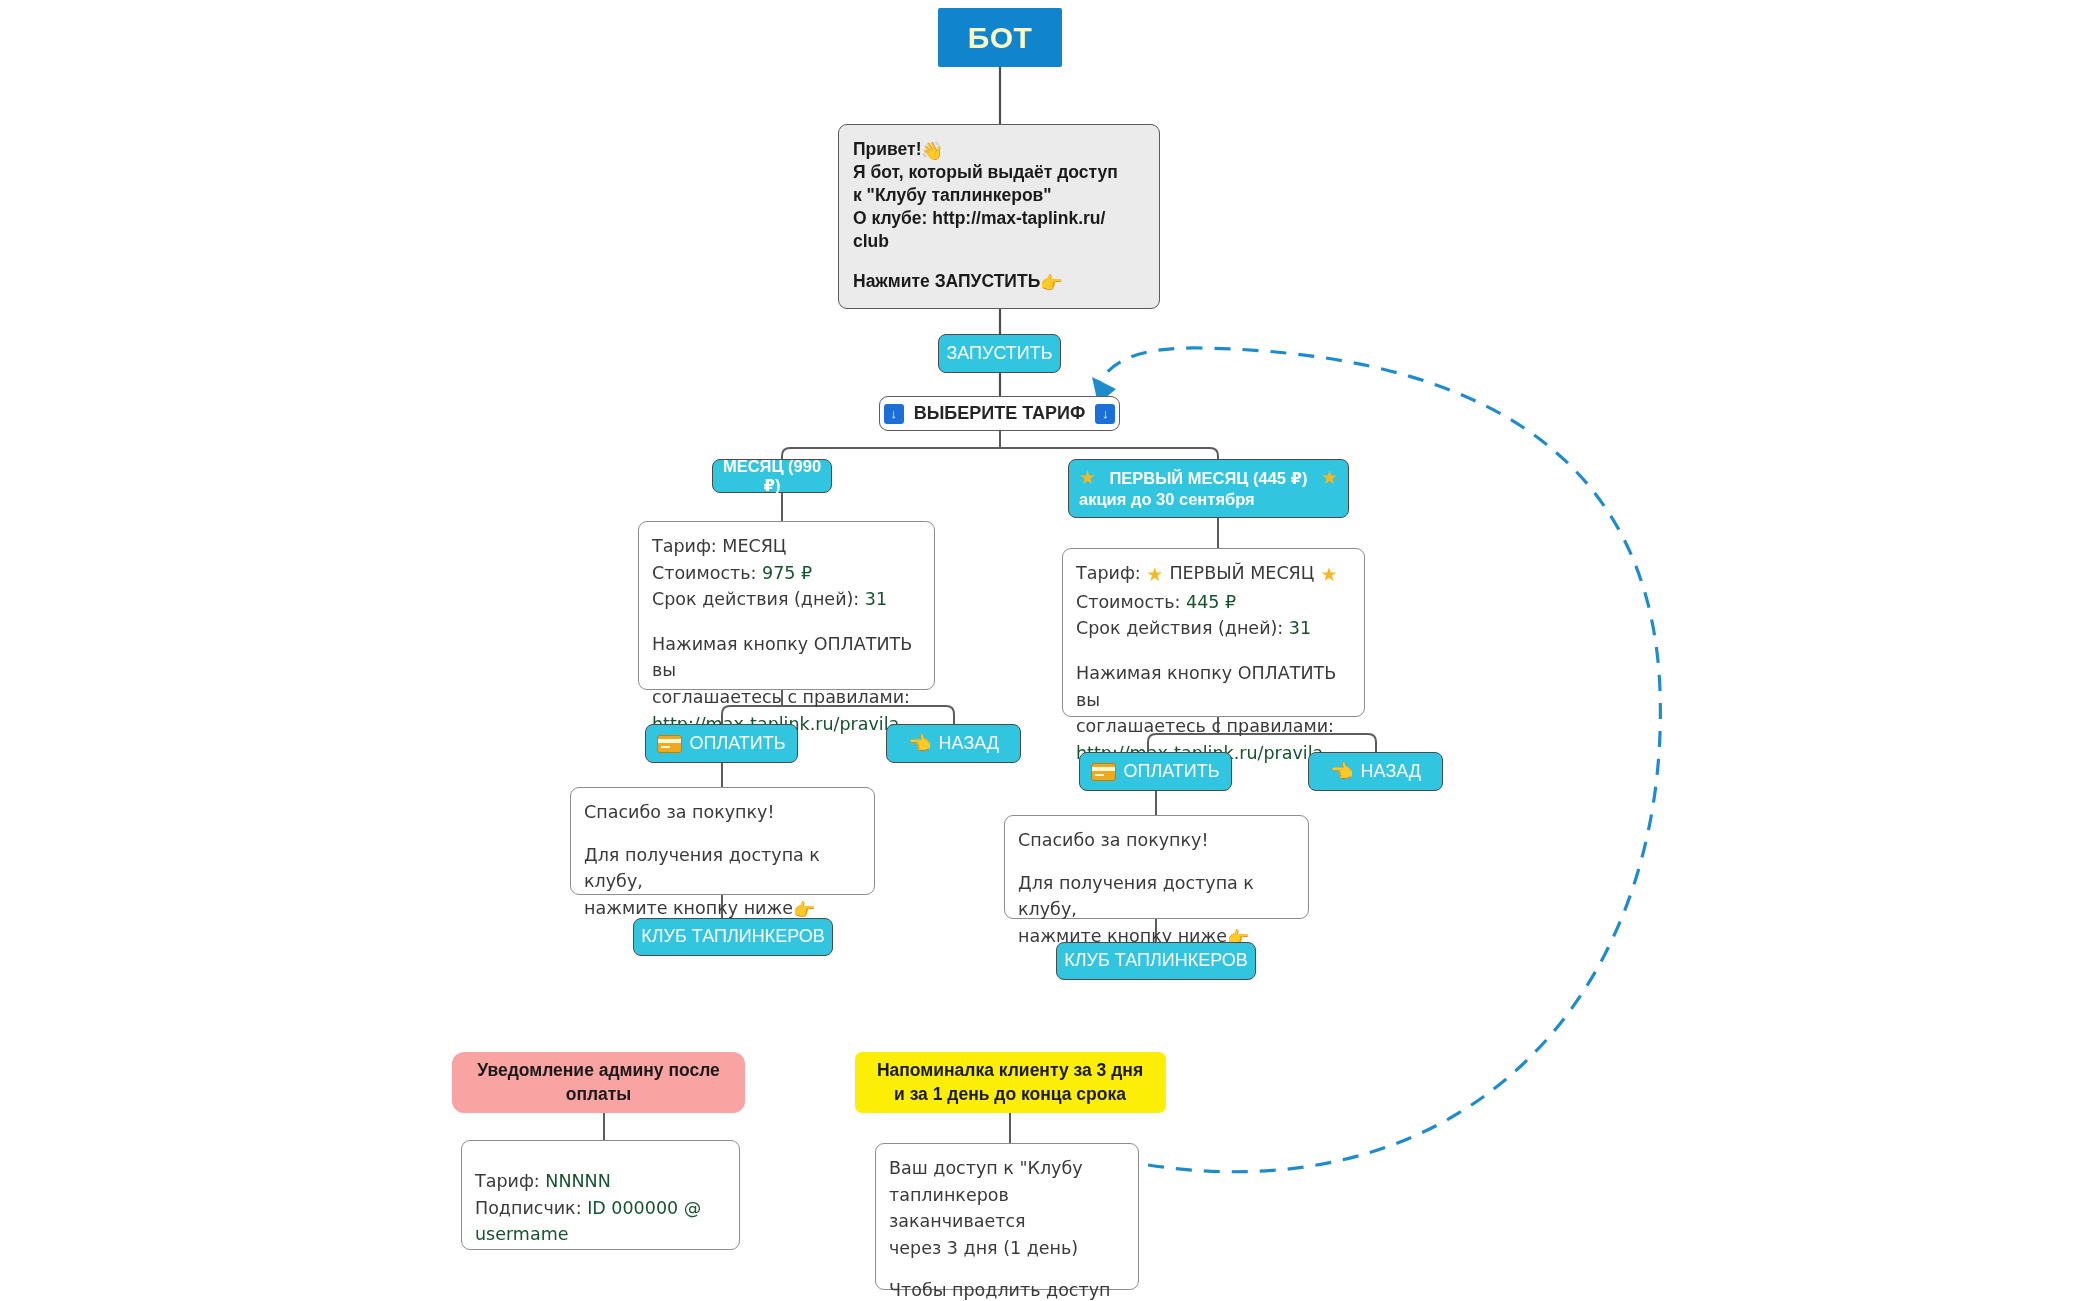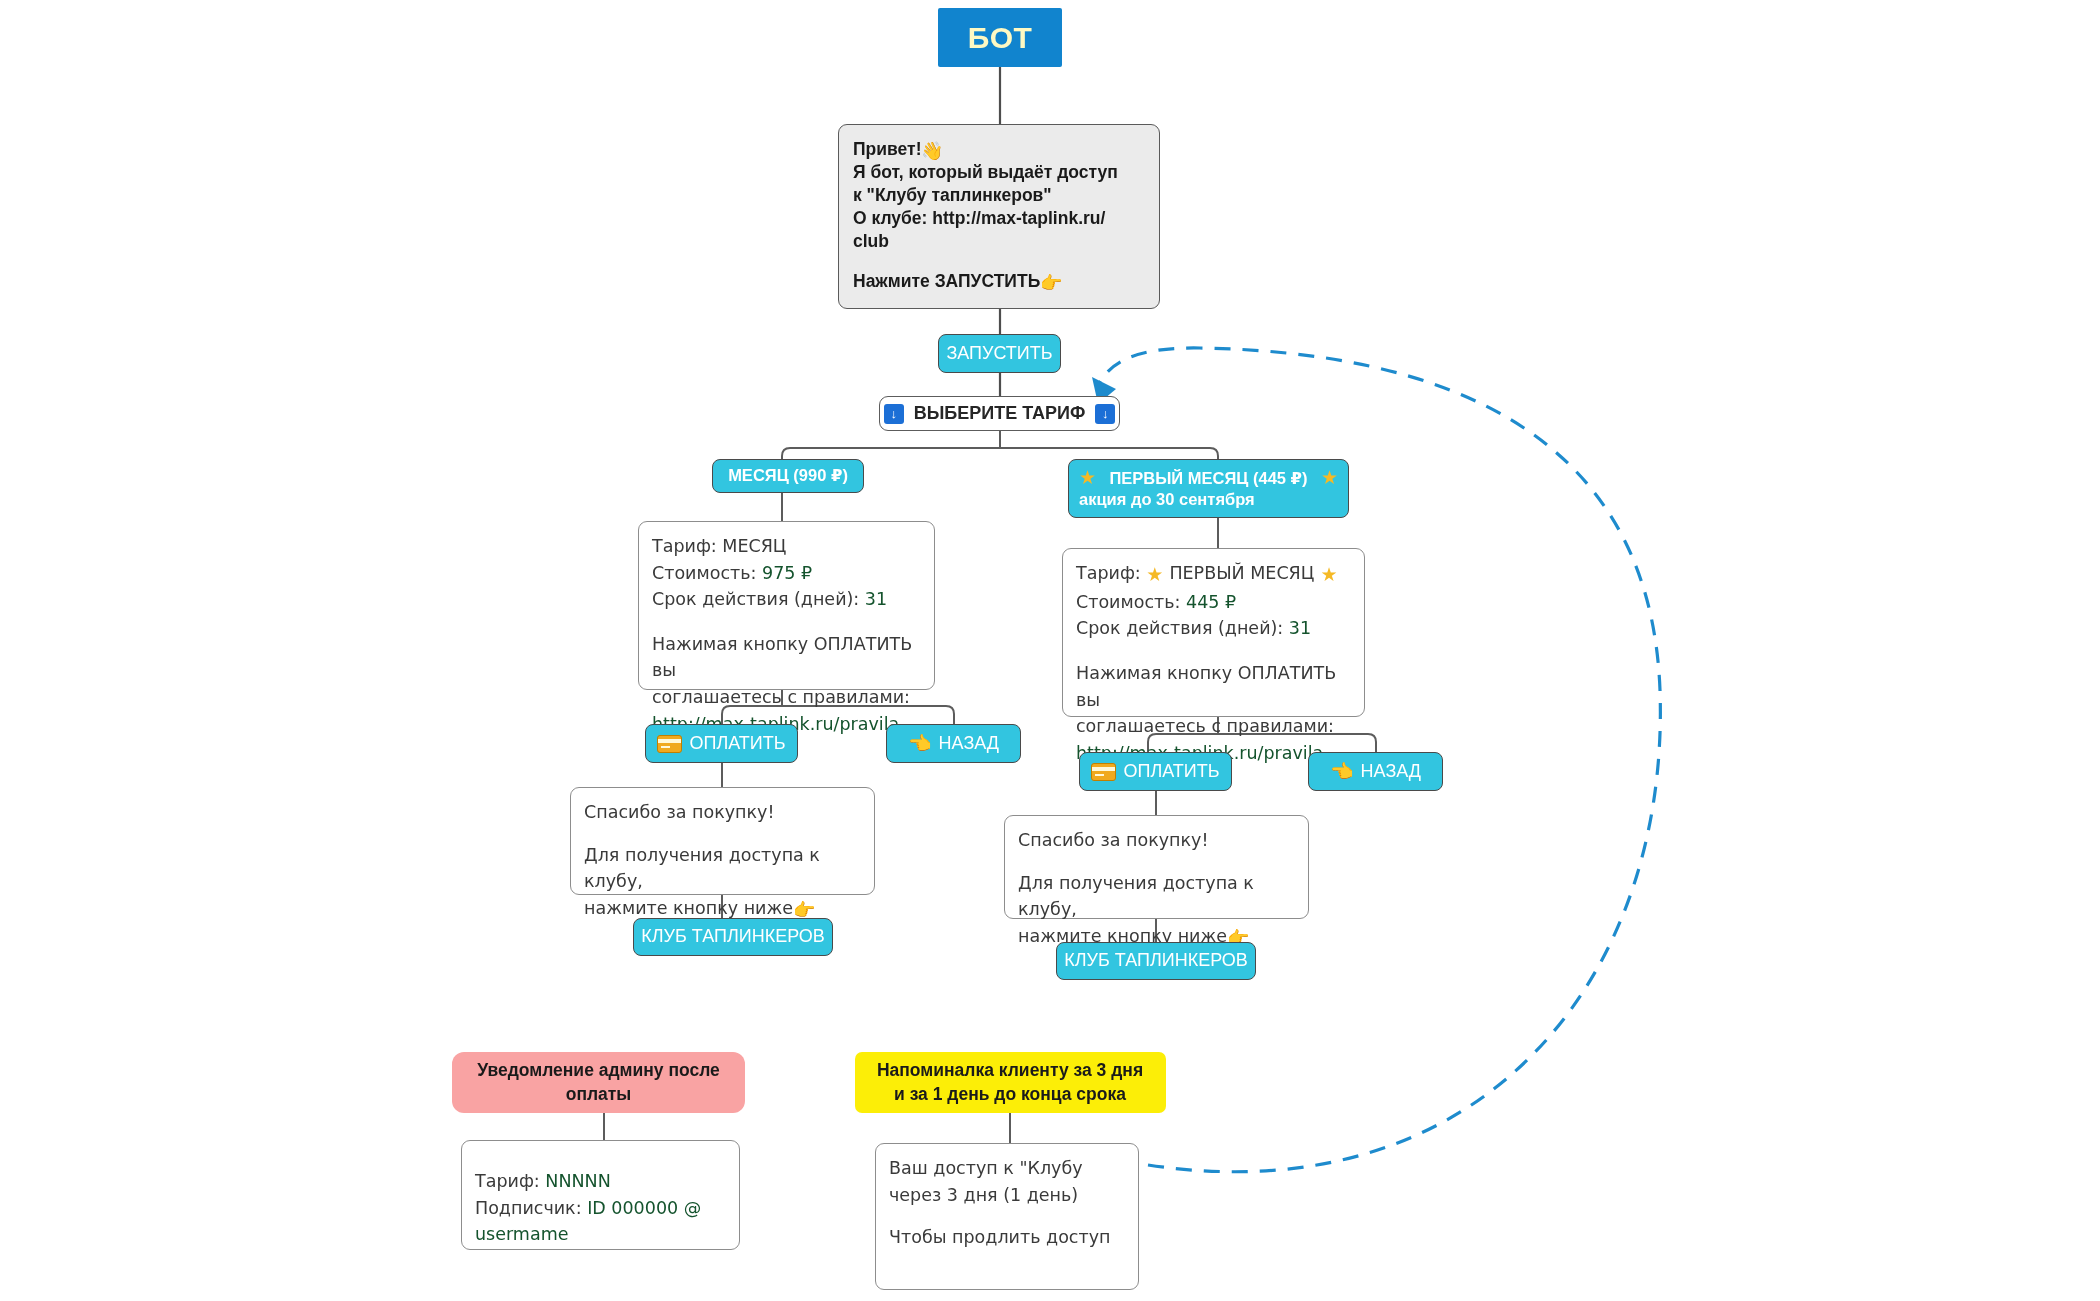--- a/index.html
+++ b/index.html
@@ -171,21 +171,21 @@
   <div class="node btn" style="left:938px;top:334px;width:123px;height:39px;">
     <span>ЗАПУСТИТЬ</span>
   </div>
 
   <div class="node pill-white" style="left:879px;top:396px;width:241px;height:35px;">
     <span class="emo-arrow">↓</span>
     <span>ВЫБЕРИТЕ ТАРИФ</span>
     <span class="emo-arrow">↓</span>
   </div>
 
-  <div class="node btn bold" style="left:712px;top:459px;width:152px;height:34px;">
+  <div class="node btn bold" style="left:712px;top:459px;width:120px;height:34px;">
     <span>МЕСЯЦ (990 ₽)</span>
   </div>
 
   <div class="node msg-white" style="left:638px;top:521px;width:297px;height:169px;">
     <div>
       <span>Тариф: </span><span>МЕСЯЦ</span>
     </div>
     <div>
       <span>Стоимость: </span><b>975 ₽</b>
     </div>
@@ -295,20 +295,21 @@
         <span>Напоминалка клиенту за </span><span>3 дня</span>
       </div>
       <div>
         <span>и за </span><span>1 день</span><span> до конца срока</span>
       </div>
     </div>
   </div>
 
   <div class="node msg-white" style="left:875px;top:1143px;width:264px;height:147px;">
     <div>Ваш доступ к "Клубу</div>
+    <div>таплинкеров заканчивается</div>
     <div>
       <span>через </span><span>3 дня (1 день)</span>
     </div>
     <div style="height:16px;"></div>
     <div>Чтобы продлить доступ</div>
 
   </div>
 
 </div>
 

